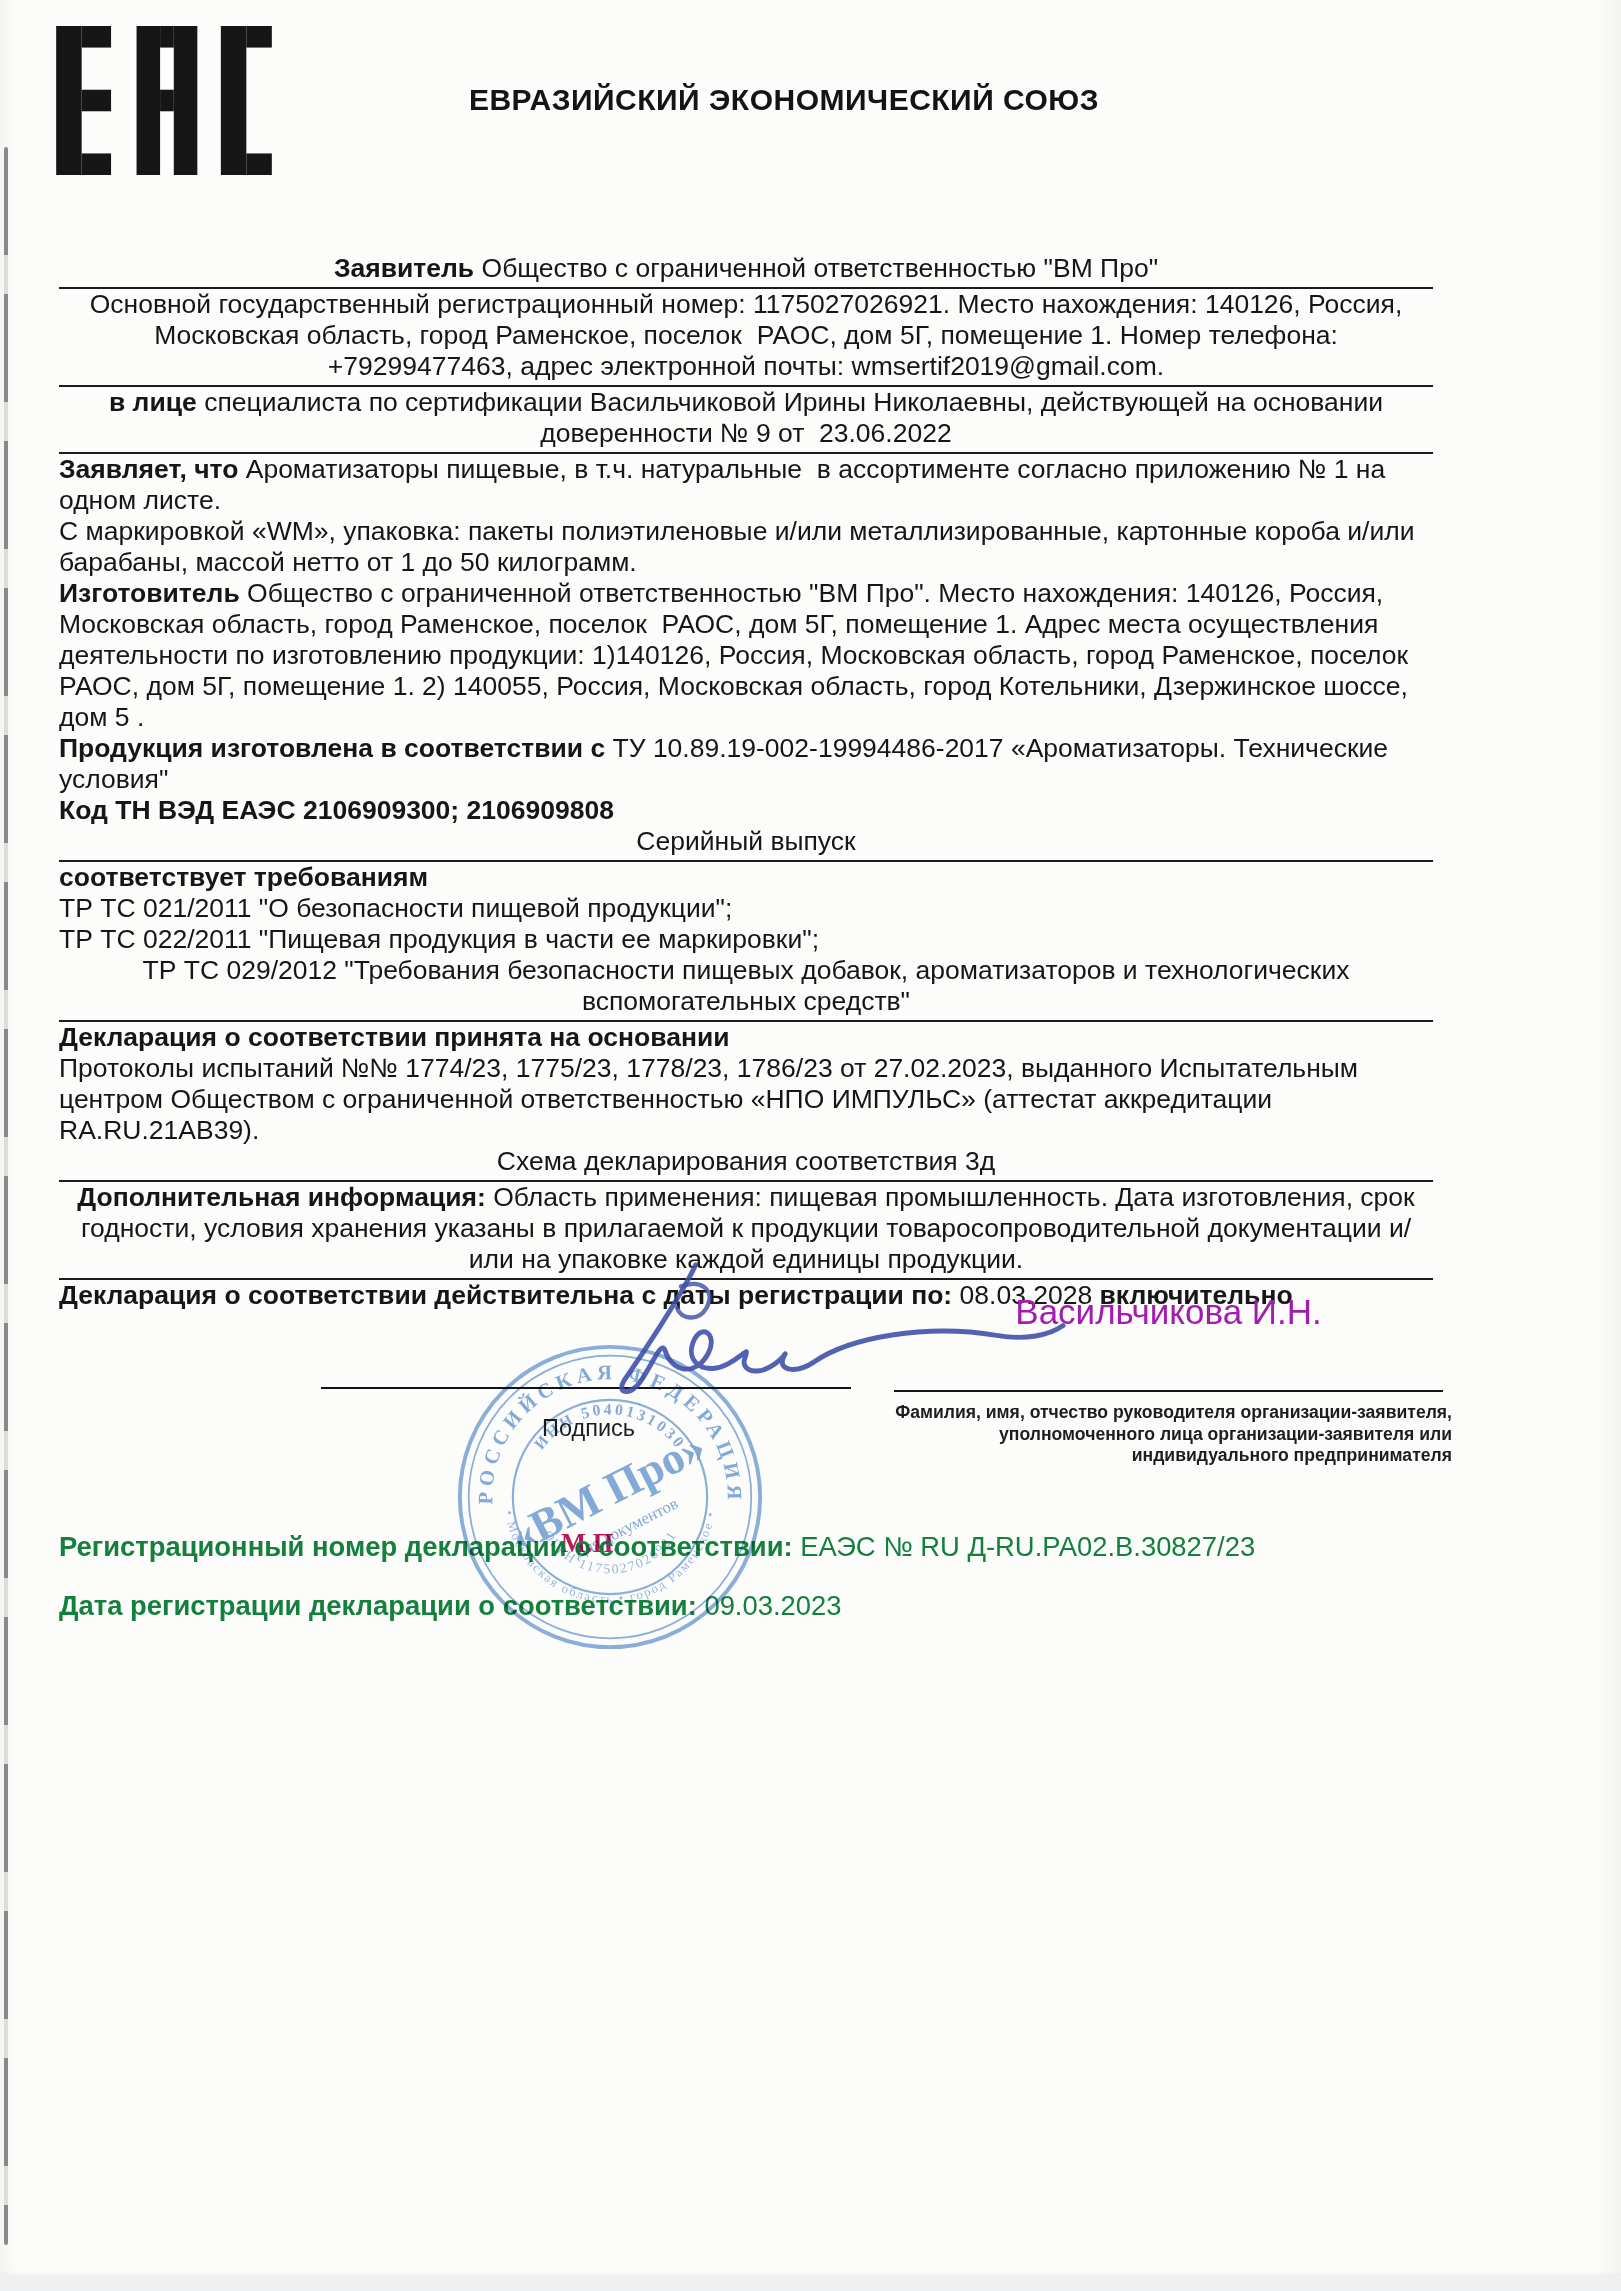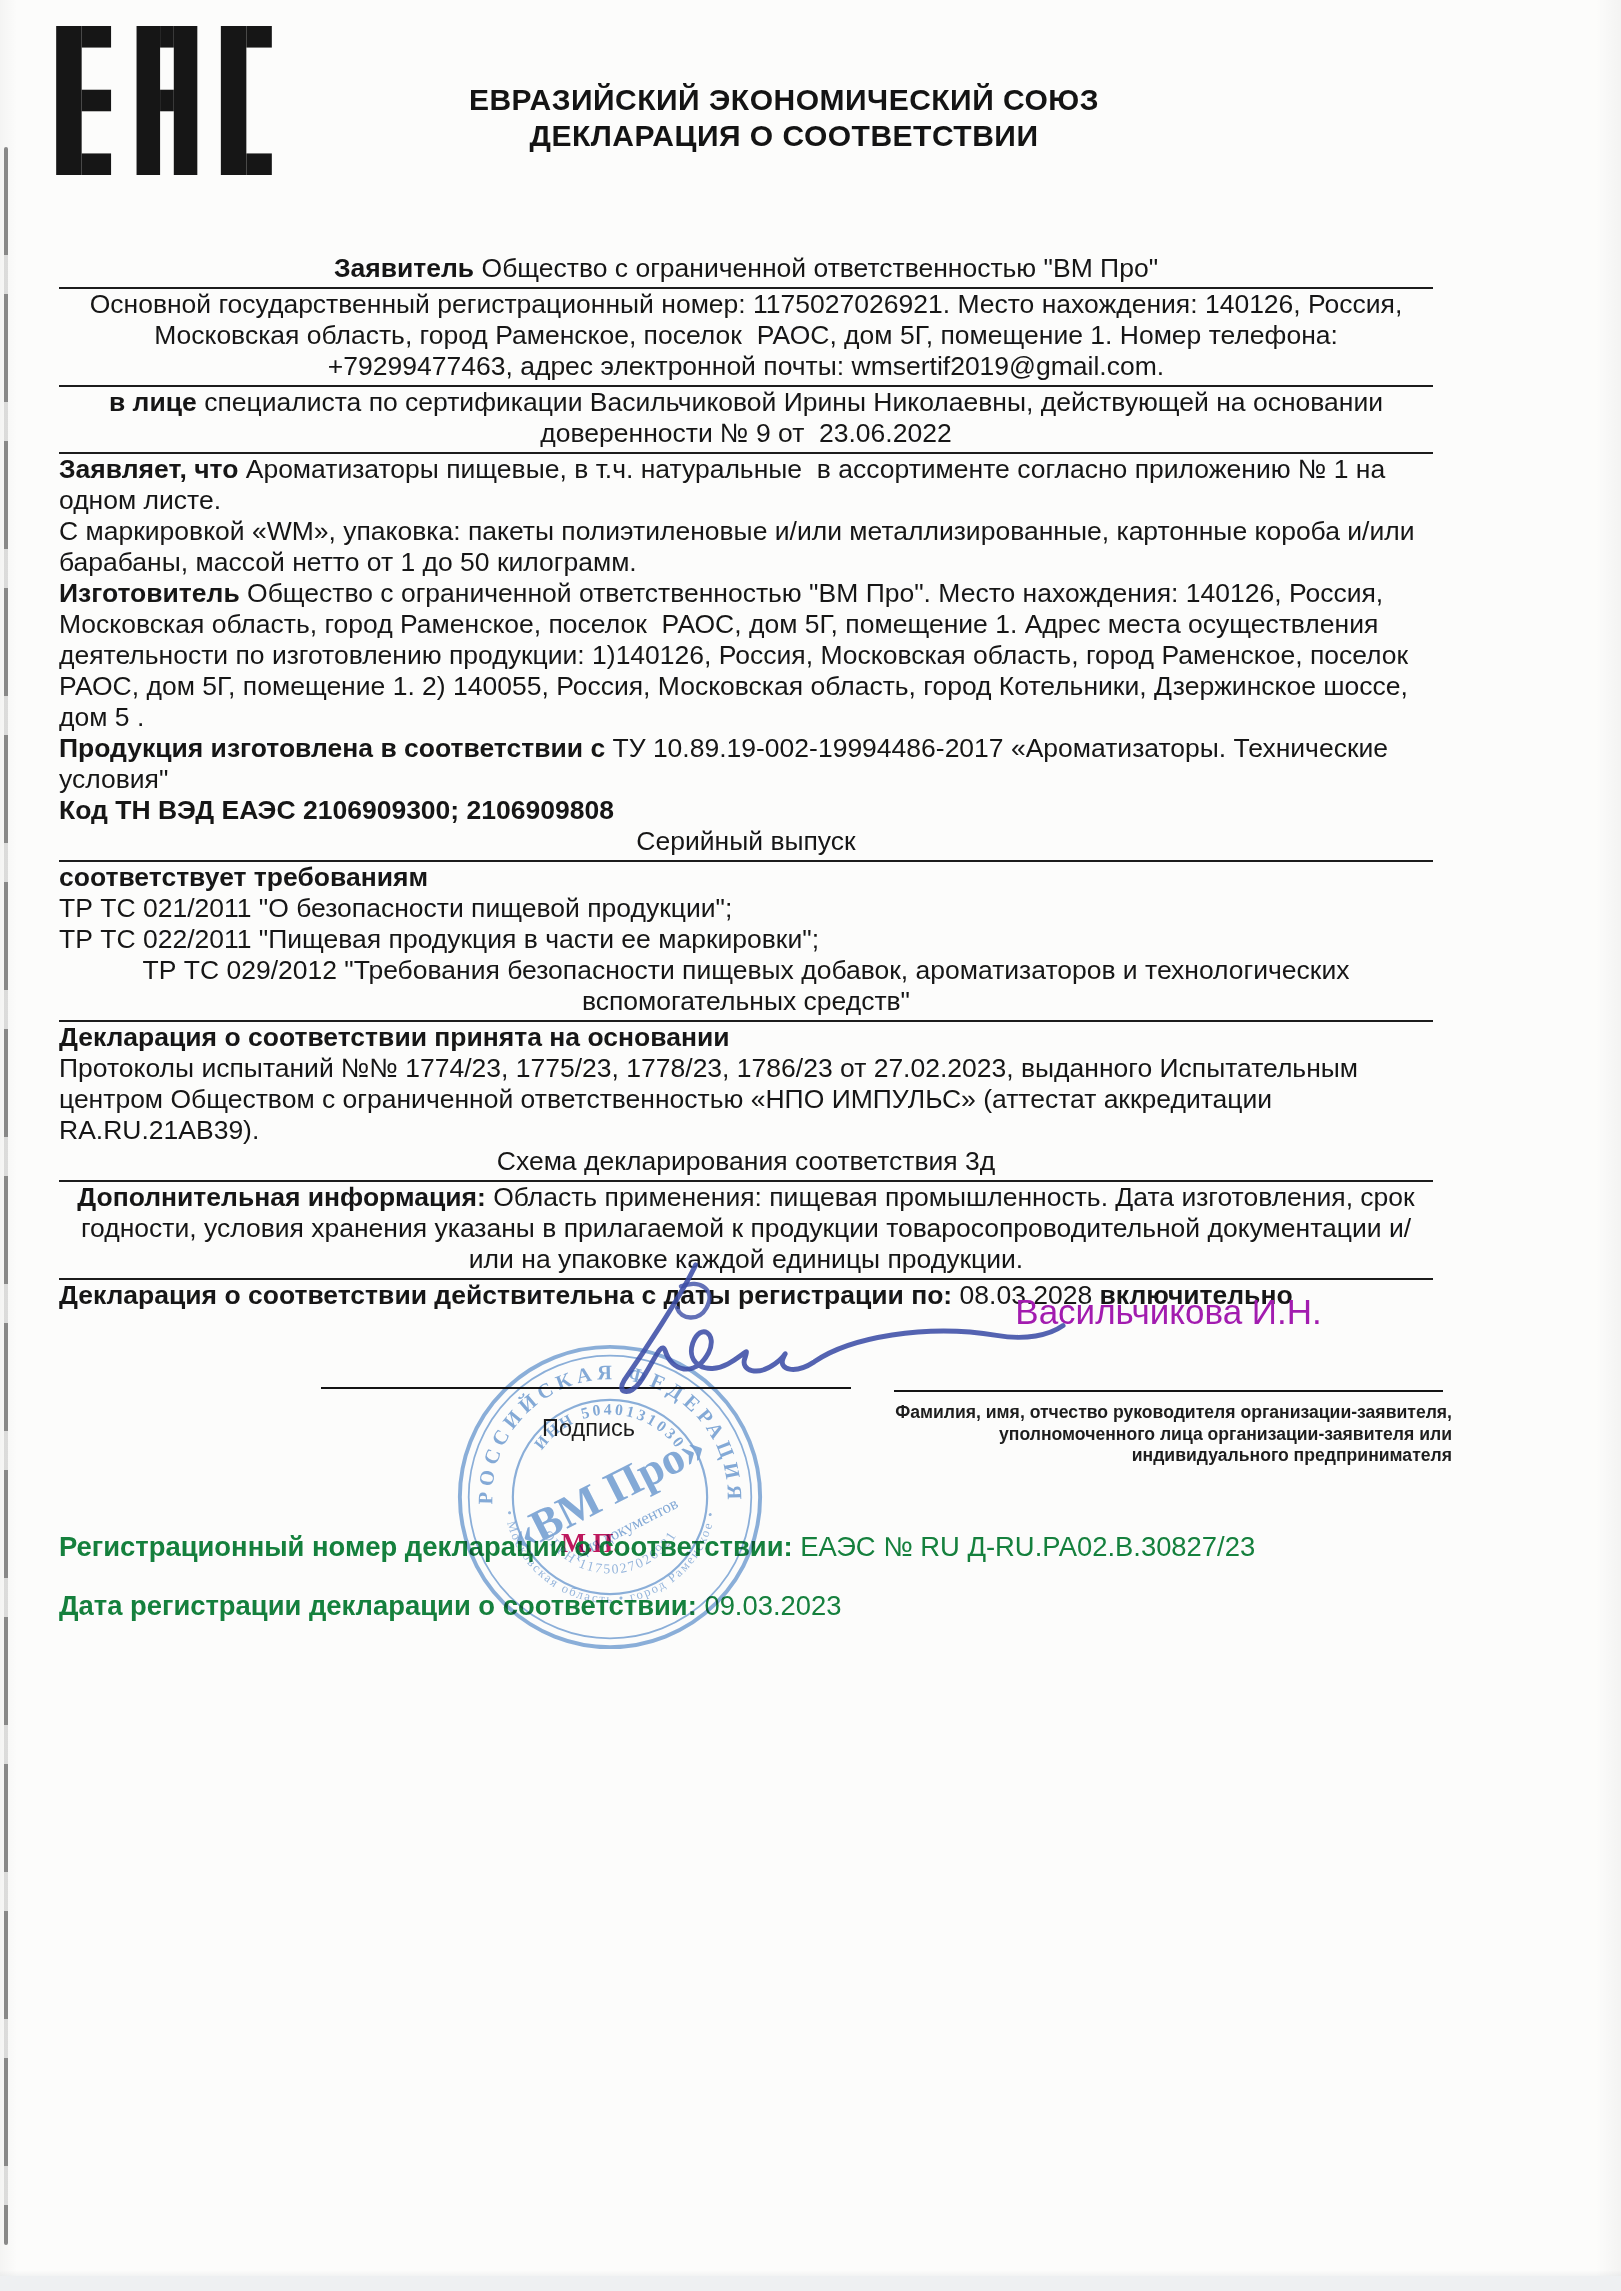--- a/index.html
+++ b/index.html
@@ -83,21 +83,20 @@
       <rect x="106" y="0" width="14" height="22"></rect>
       <rect x="106" y="65" width="14" height="22"></rect>
       <rect x="168" y="0" width="26" height="152"></rect>
       <rect x="194" y="0" width="26" height="22"></rect>
       <rect x="194" y="130" width="26" height="22"></rect>
     </g>
   </svg>
 
   <div class="title-block">
     <div>ЕВРАЗИЙСКИЙ ЭКОНОМИЧЕСКИЙ СОЮЗ</div>
-    <div>ДЕКЛАРАЦИЯ О СООТВЕТСТВИИ</div>
   </div>
 
   <div class="doc-body">
       <div class="para u"><span class="b">Заявитель </span><span>Общество с ограниченной ответственностью "ВМ Про"</span></div>
       <div class="para u"><span>Основной государственный регистрационный номер: 1175027026921. Место нахождения: 140126, Россия, Московская область, город Раменское, поселок  РАОС, дом 5Г, помещение 1. Номер телефона: +79299477463, адрес электронной почты: wmsertif2019@gmail.com.</span></div>
       <div class="para u"><span class="b">в лице </span><span>специалиста по сертификации Васильчиковой Ирины Николаевны, действующей на основании доверенности № 9 от  23.06.2022</span></div>
       <div class="para"><span class="b">Заявляет, что </span><span>Ароматизаторы пищевые, в т.ч. натуральные  в ассортименте согласно приложению № 1 на одном листе.</span></div>
       <div class="para"><span>С маркировкой «WM», упаковка: пакеты полиэтиленовые и/или металлизированные, картонные короба и/или барабаны, массой нетто от 1 до 50 килограмм.</span></div>
       <div class="para"><span class="b">Изготовитель </span><span>Общество с ограниченной ответственностью "ВМ Про". Место нахождения: 140126, Россия, Московская область, город Раменское, поселок  РАОС, дом 5Г, помещение 1. Адрес места осуществления деятельности по изготовлению продукции: 1)140126, Россия, Московская область, город Раменское, поселок РАОС, дом 5Г, помещение 1. 2) 140055, Россия, Московская область, город Котельники, Дзержинское шоссе, дом 5 .</span></div>
       <div class="para"><span class="b">Продукция изготовлена в соответствии с </span><span>ТУ 10.89.19-002-19994486-2017 «Ароматизаторы. Технические условия"</span></div>

